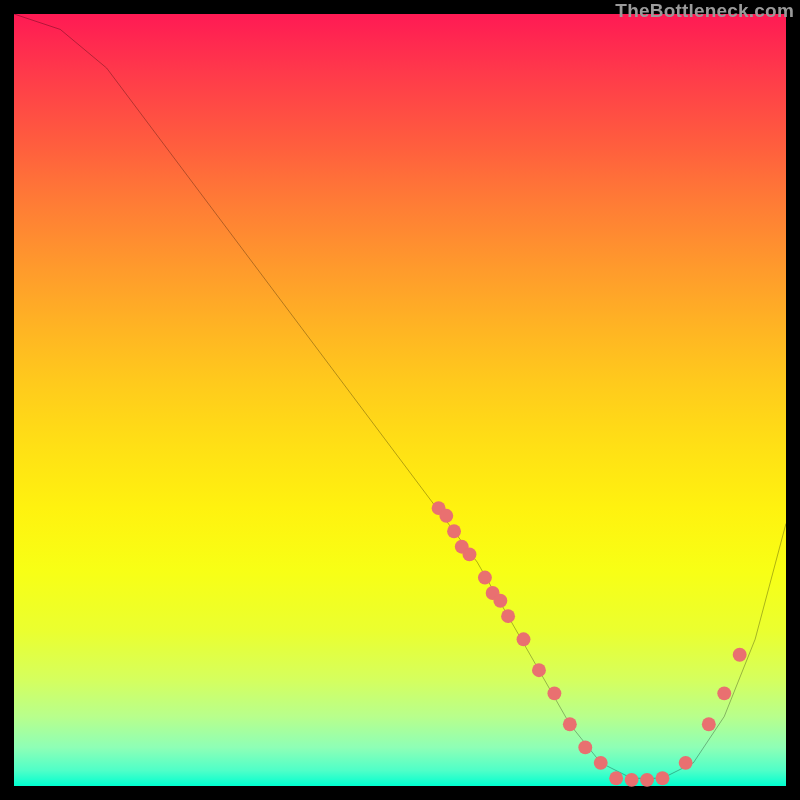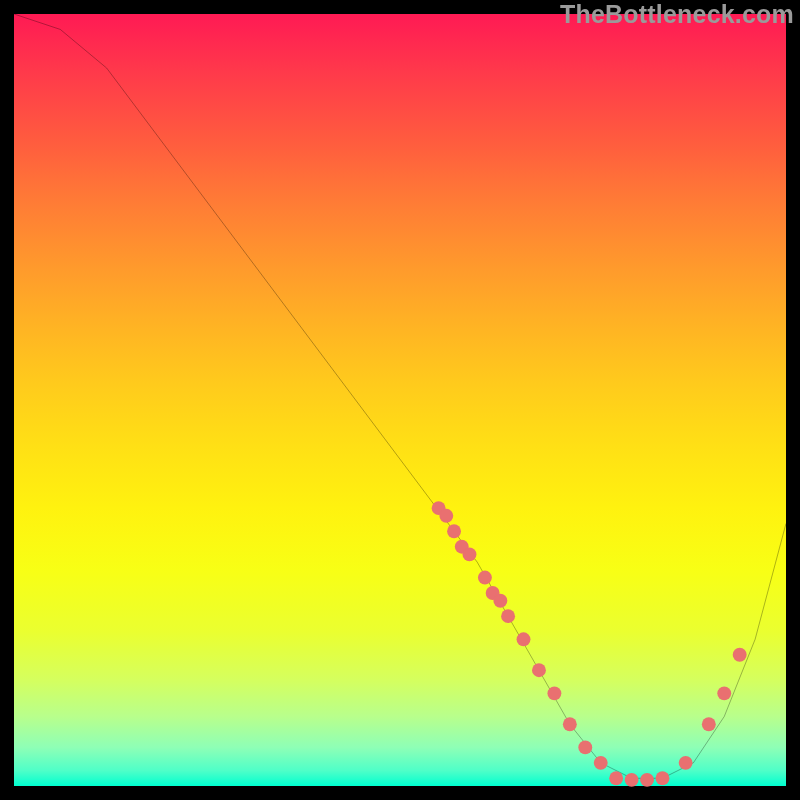--- a/index.html
+++ b/index.html
@@ -47,21 +47,21 @@
     top: 14px;
     width: 772px;
     height: 772px;
     overflow: visible;
   }
   .watermark {
     position: absolute;
     top: 0;
     right: 6px;
     font-family: Arial, Helvetica, sans-serif;
-    font-size: 25px;
+    font-size: 19px;
     font-weight: 600;
     color: #9a9a9a;
     letter-spacing: 0.2px;
   }
 </style>
 </head>
 <body>
 
 <div class="chart-wrap">
   <div class="plot-bg"></div>

